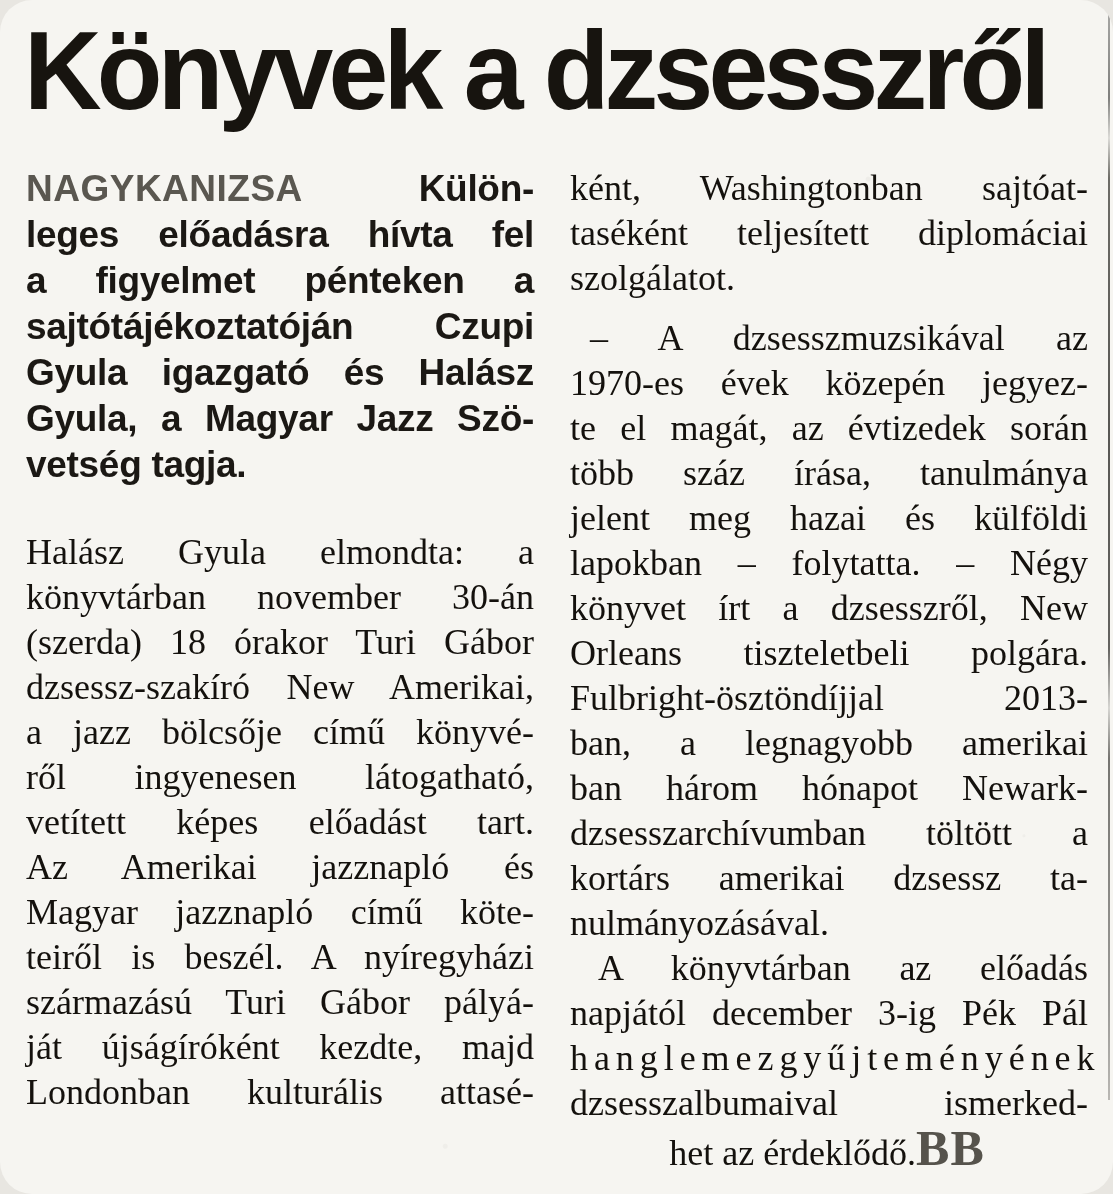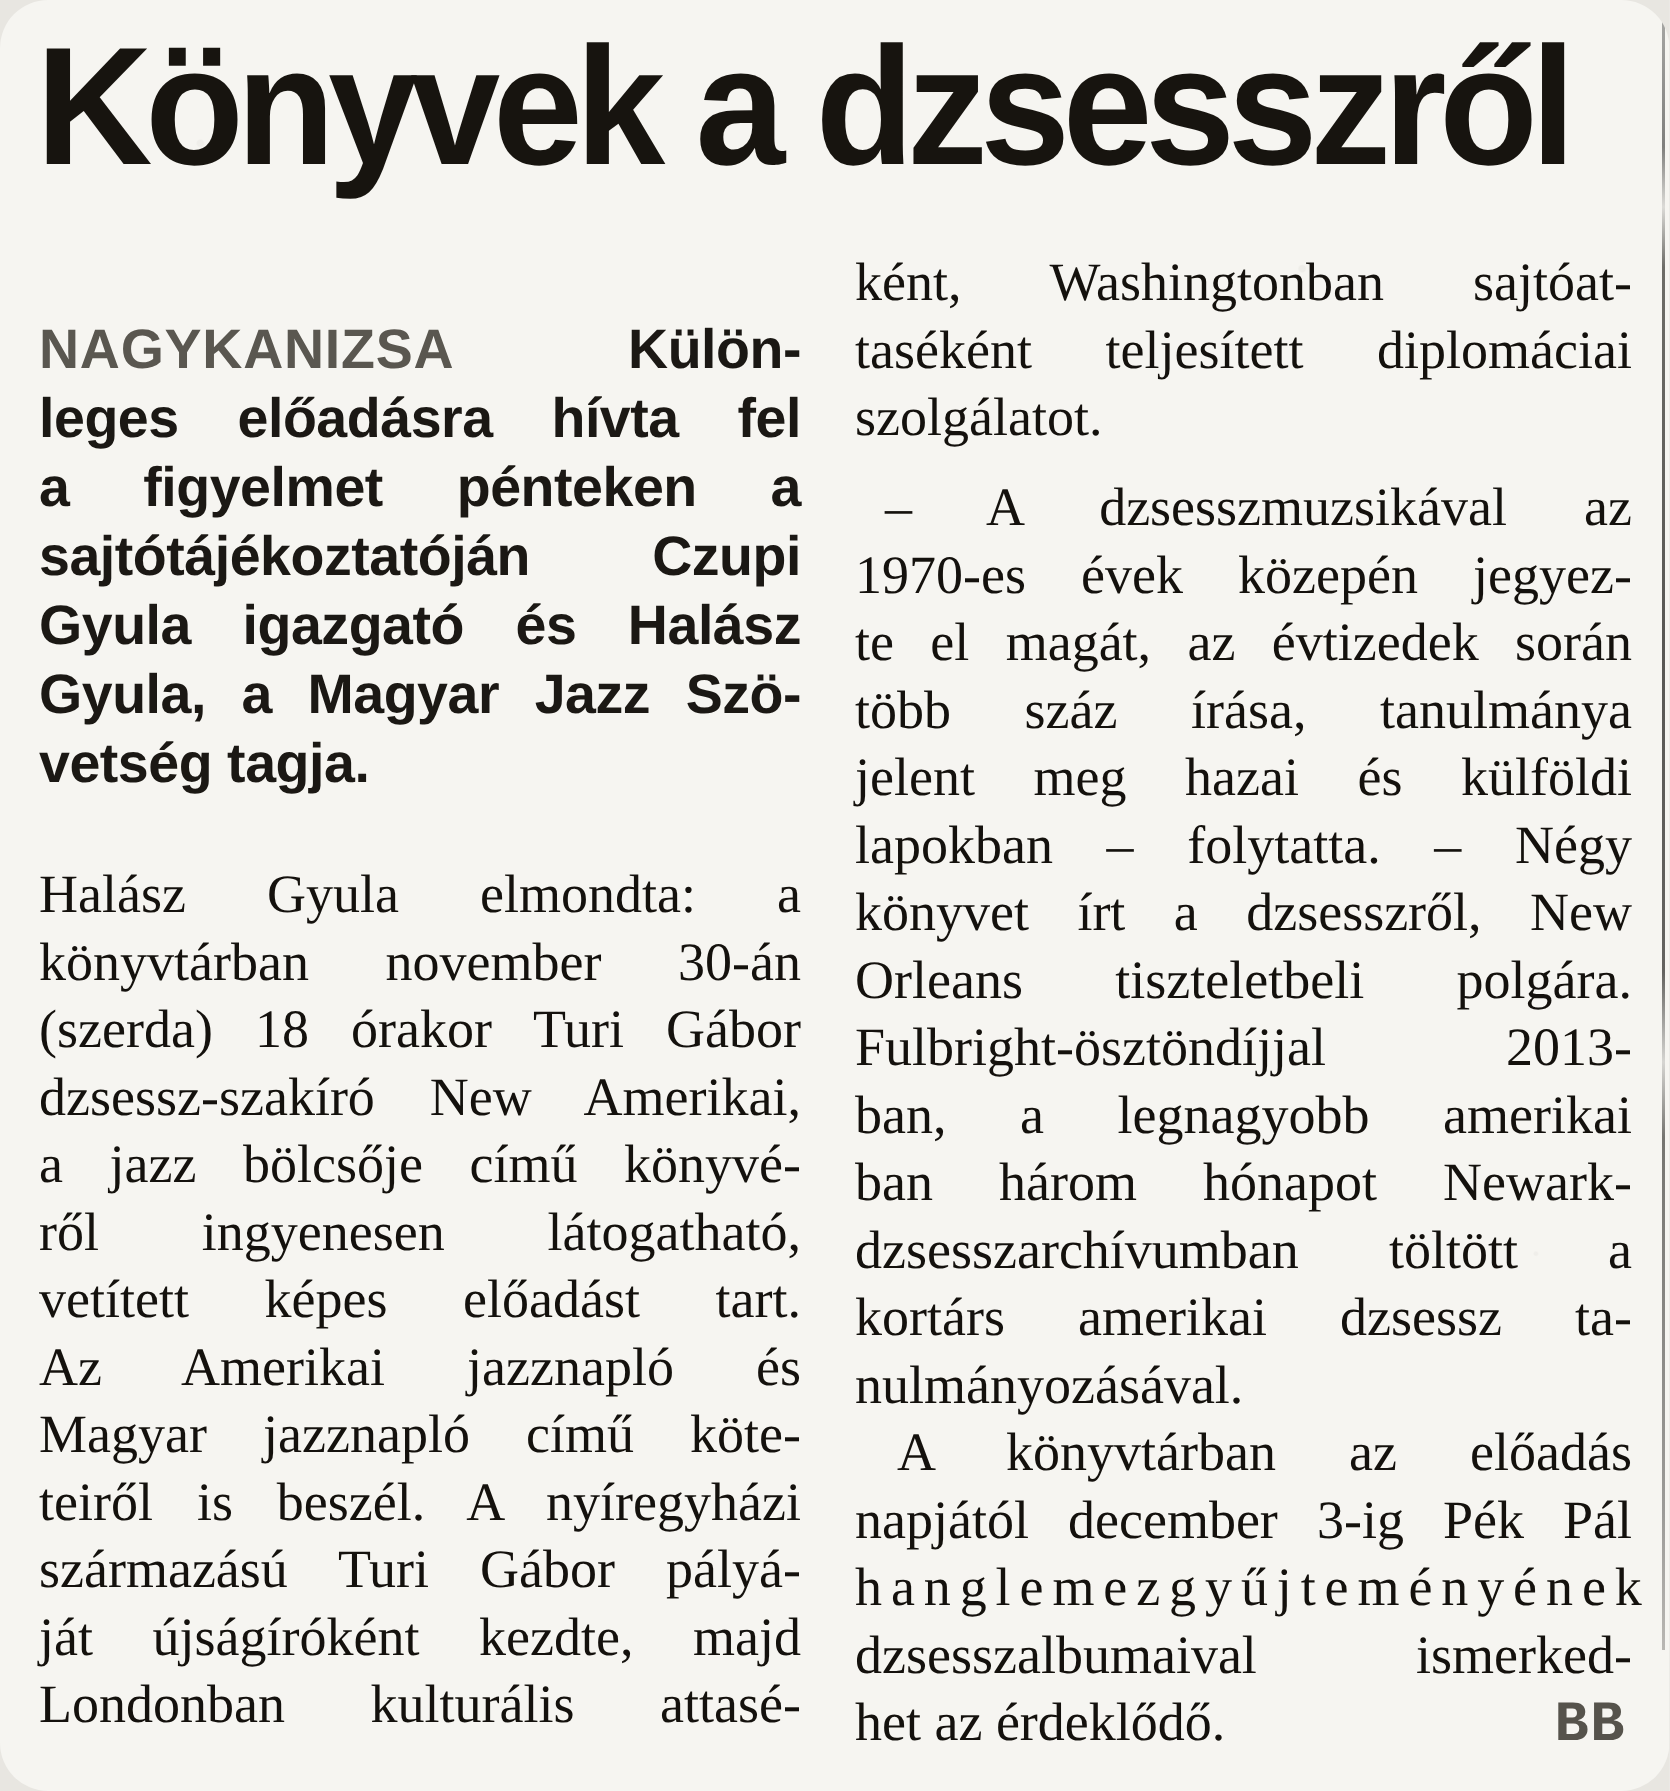--- a/index.html
+++ b/index.html
@@ -49,21 +49,20 @@
   .col-right { width: 518px; }
 
   
   .lead {
     font-family: "Liberation Sans", "DejaVu Sans", sans-serif;
     font-weight: 700;
     font-size: 37px;
     line-height: 46px;
     letter-spacing: -0.3px;
     color: #1b1814;
-    margin-top: 44px;
   }
   .lead .tline { text-align: justify; text-align-last: justify; }
   .lead .tline.al { text-align-last: left; }
   .tag {
     color: #5a5750;
     letter-spacing: 0.5px;
   }
 
   
   .body-text {
@@ -82,27 +81,27 @@
   .tline.ind { padding-left: 20px; margin-top: 15px; }
   .tline.ind-sm { padding-left: 28px; }
   .tline.tracked {
     letter-spacing: 0.165em;
     text-align: left;
     text-align-last: left;
     white-space: nowrap;
   }
   .final-line {
     display: flex;
-    justify-content: space-between;
+    justify-content: center;
     align-items: baseline;
   }
   .byline {
-    font-family: Liberation Mono, monospace;
+    font-family: Liberation Serif, serif;
     font-weight: 700;
-    font-size: 38px;
+    font-size: 50px;
     color: #56534c;
     letter-spacing: 1px;
     padding-right: 4px;
   }
   .edge-rule {
     position: absolute;
     right: 3px;
     top: 8px;
     width: 2px;
     height: 1092px;

